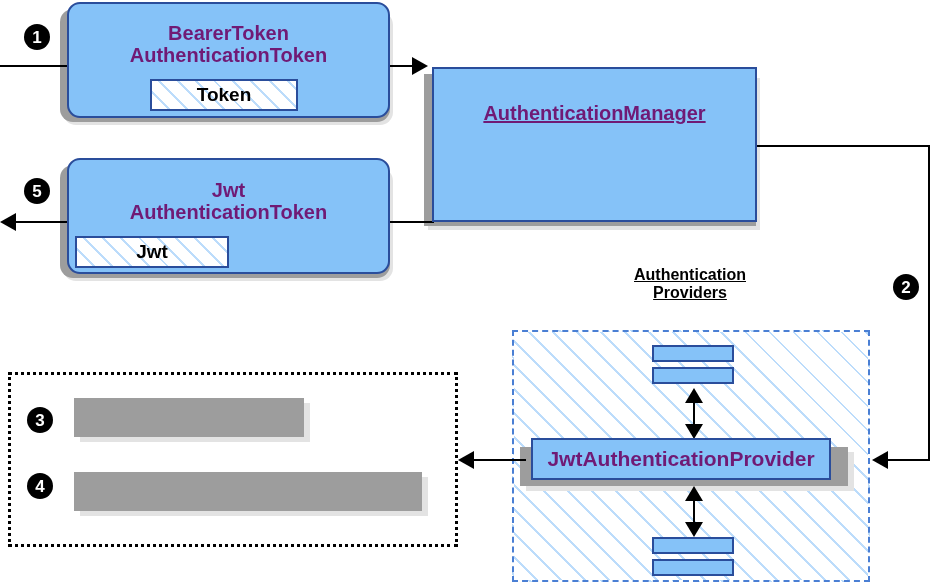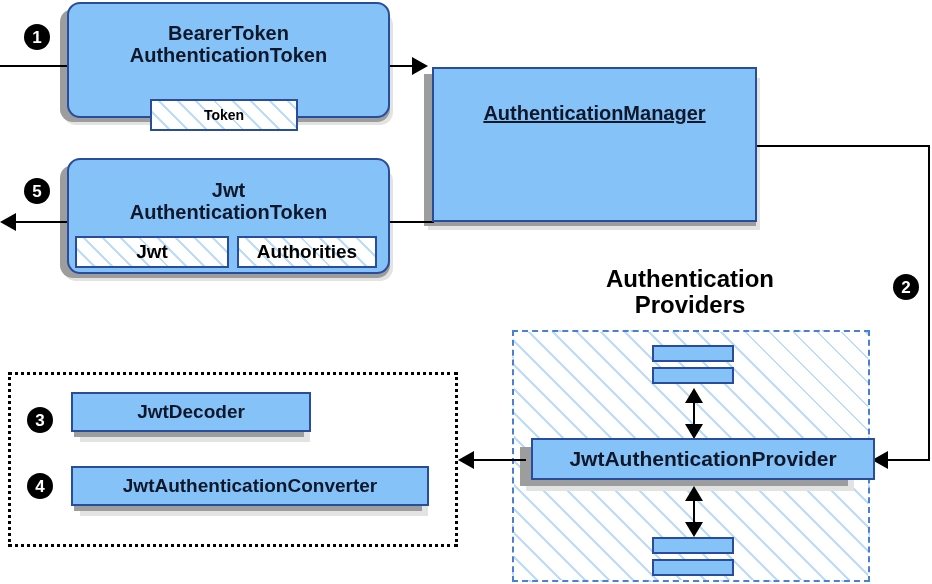--- a/index.html
+++ b/index.html
@@ -18,21 +18,21 @@
     background: #ffffff;
     overflow: hidden;
   }
 
   
   .node {
     position: absolute;
     box-sizing: border-box;
     background: #85c2f8;
     border: 2px solid #2a4d9b;
-    color: #0f172a;
+    color: #701a75;
     font-weight: bold;
     display: flex;
     flex-direction: column;
     align-items: center;
     justify-content: center;
     text-align: center;
     line-height: 1.08;
     z-index: 5;
   }
   .shadow {
@@ -150,21 +150,21 @@
 </style>
 </head>
 <body>
 
 <div id="canvas">
 
   <div class="dashed-hatch-box" style="left:512px; top:330px; width:358px; height:252px;"></div>
 
   <div class="dotted-box" style="left:8px; top:372px; width:450px; height:175px;"></div>
 
-  <div class="caption title-2l" style="left:575px; top:266px; width:230px; font-size:24px;">Authentication
+  <div class="caption title-2l" style="left:575px; top:266px; width:230px; font-size:16px;text-decoration:underline;">Authentication
 Providers</div>
 
   <div class="line-h" style="left:0px; top:65px; width:70px;"></div>
 
   <div class="line-h" style="left:388px; top:65px; width:32px;"></div>
   <div class="arrow arrow-right" style="left:412px; top:57px;"></div>
 
   <div class="line-h" style="left:757px; top:145px; width:173px;"></div>
   <div class="line-v" style="left:928px; top:145px; height:316px;"></div>
   <div class="line-h" style="left:888px; top:459px; width:42px;"></div>
@@ -191,52 +191,45 @@
 
   <div class="bar" style="left:652px; top:537px; width:82px; height:17px;"></div>
   <div class="bar" style="left:652px; top:559px; width:82px; height:17px;"></div>
 
   <div class="shadow rounded-sh sh-light" style="left:63px; top:12px; width:330px; height:113px;"></div>
   <div class="shadow rounded-sh sh-dark" style="left:60px; top:9px; width:330px; height:113px;"></div>
   <div class="node rounded" style="left:67px; top:2px; width:323px; height:116px; font-size:20px;">
     <span class="title-2l" style="margin-top:-30px;">BearerToken
 AuthenticationToken</span>
   </div>
-  <div class="slot" style="left:150px; top:79px; width:148px; height:32px; font-size:14px;margin-top:20px;">Token</div>
+  <div class="slot" style="left:150px; top:79px; width:148px; height:32px; font-size:19px;">Token</div>
 
   <div class="shadow sh-light" style="left:428px; top:78px; width:332px; height:152px;"></div>
   <div class="shadow sh-dark" style="left:424px; top:74px; width:332px; height:152px;"></div>
   <div class="node" style="left:432px; top:67px; width:325px; height:155px; font-size:20px;">
     <span style="margin-top:-62px;text-decoration:underline;">AuthenticationManager</span>
   </div>
 
   <div class="shadow rounded-sh sh-light" style="left:63px; top:168px; width:330px; height:113px;"></div>
   <div class="shadow rounded-sh sh-dark" style="left:60px; top:165px; width:330px; height:113px;"></div>
   <div class="node rounded" style="left:67px; top:158px; width:323px; height:116px; font-size:20px;">
     <span class="title-2l" style="margin-top:-28px;">Jwt
 AuthenticationToken</span>
   </div>
   <div class="slot" style="left:75px; top:236px; width:154px; height:32px; font-size:19px;">Jwt</div>
-  <div class="slot" style="left:237px; top:236px; width:140px; height:32px; font-size:19px;">Authorities</div>
 
   <div class="shadow sh-light" style="left:80px; top:403px; width:230px; height:39px;"></div>
   <div class="shadow sh-dark" style="left:74px; top:398px; width:230px; height:39px;"></div>
-  <div class="node" style="left:71px; top:392px; width:240px; height:40px; font-size:19px;">
-    <span>JwtDecoder</span>
-  </div>
 
   <div class="shadow sh-light" style="left:80px; top:477px; width:348px; height:39px;"></div>
   <div class="shadow sh-dark" style="left:74px; top:472px; width:348px; height:39px;"></div>
-  <div class="node" style="left:71px; top:466px; width:358px; height:40px; font-size:19px;">
-    <span>JwtAuthenticationConverter</span>
-  </div>
 
   <div class="shadow sh-light" style="left:526px; top:452px; width:328px; height:39px;"></div>
   <div class="shadow sh-dark" style="left:520px; top:447px; width:328px; height:39px;"></div>
-  <div class="node" style="left:531px; top:438px; width:344px; height:42px; font-size:21px;">
+  <div class="node" style="left:531px; top:438px; width:300px; height:42px; font-size:21px;">
     <span>JwtAuthenticationProvider</span>
   </div>
 
   <div class="marker" style="left:24px; top:24px;">1</div>
   <div class="marker" style="left:893px; top:274px;">2</div>
   <div class="marker" style="left:27px; top:407px;">3</div>
   <div class="marker" style="left:27px; top:473px;">4</div>
   <div class="marker" style="left:24px; top:178px;">5</div>
 
 </div>

